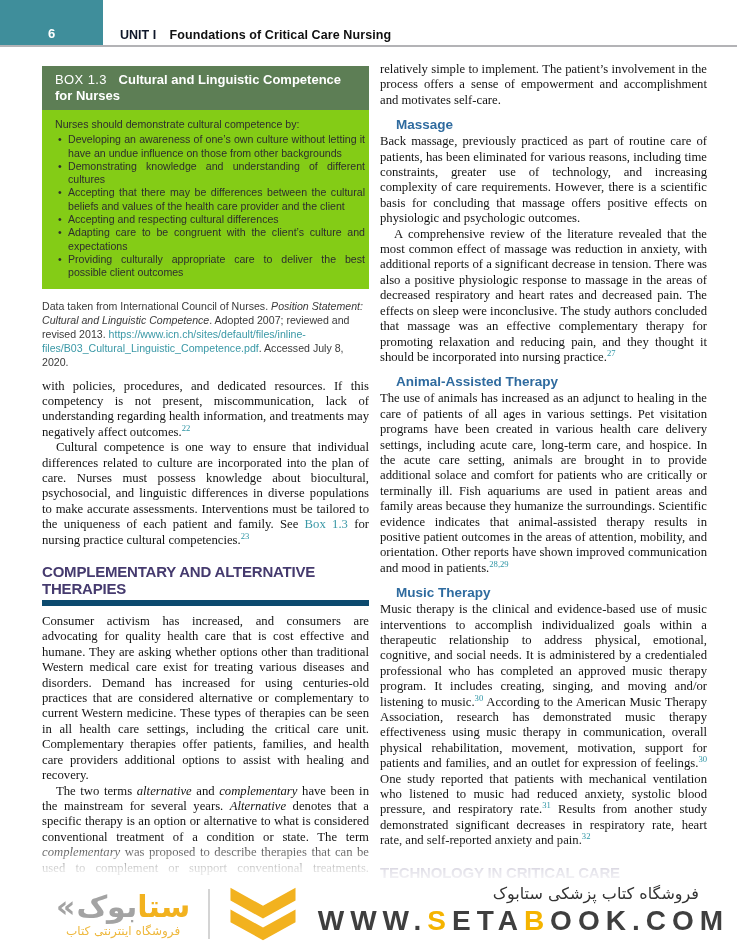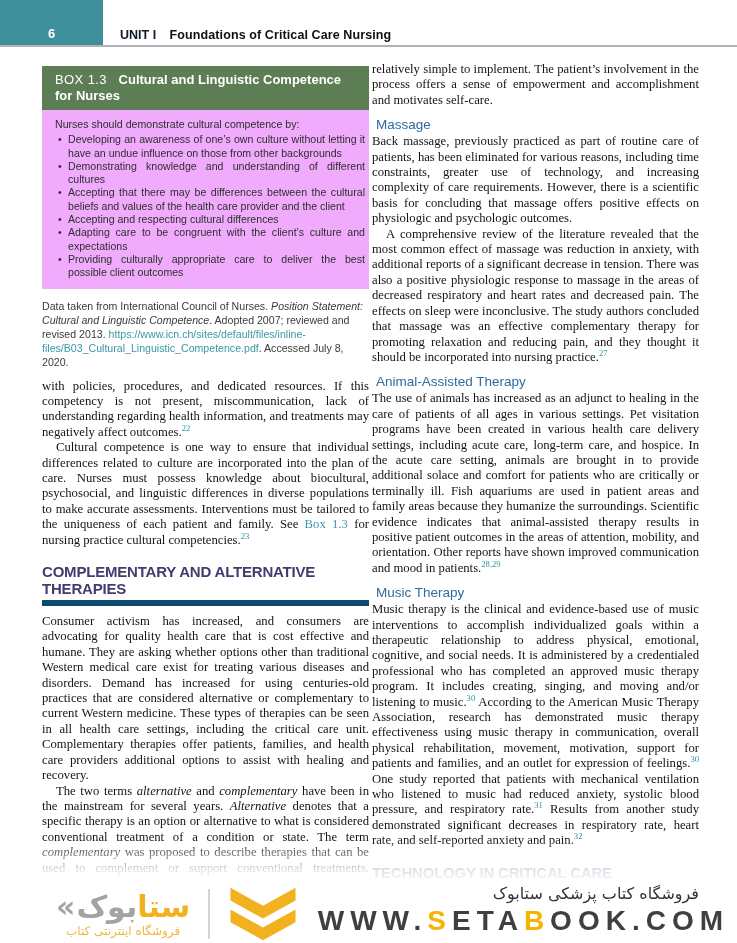--- a/index.html
+++ b/index.html
@@ -12,43 +12,43 @@
   .hdr-block { position:absolute; left:0; top:0; width:103px; height:45px;
     background:#3f8e9b; color:#fff; font-family:"Liberation Sans",sans-serif;
     font-weight:bold; font-size:13px; text-align:center; padding-top:26px; }
   .hdr-rule { position:absolute; left:0; top:45px; width:737px; height:2px; background:#b3b3b6; }
   .hdr-text { position:absolute; left:120px; top:28px; font-family:"Liberation Sans",sans-serif; font-size:12.5px; white-space:nowrap; }
   .unit-label { color:#0f172a; font-weight:bold; margin-right:10px; }
   .unit-title { color:#101010; font-weight:bold; letter-spacing:0.1px; }
   
   .col { position:absolute; width:327px; color:#141414; }
   .col-left  { left:42px;  top:66px; height:812px; overflow:hidden; }
-  .col-right { left:372px; top:62px; height:816px; overflow:hidden; }
+  .col-right { left:380px; top:62px; height:816px; overflow:hidden; }
   p.body { font-size:12.7px; line-height:15.4px; text-align:justify; }
   p.indent { text-indent:14px; }
   
   .box { font-family:"Liberation Sans",sans-serif; margin-bottom:10px; }
   .box-head { background:#5d7e55; color:#fff; padding:6px 10px 6px 13px;
     font-size:13px; line-height:16px; }
   .box-head .lbl { font-weight:normal; letter-spacing:0.4px; margin-right:8px; }
   .box-head .ttl { font-weight:bold; }
-  .box-body { background:#f0abfc; padding:8px 4px 9px 13px; font-size:10.6px;
+  .box-body { background:#84cc16; padding:8px 4px 9px 13px; font-size:10.6px;
     line-height:13.3px; color:#2e2e2e; }
   .box-body .intro { margin-bottom:2px; }
   .box-body ul { list-style:none; }
   .box-body li { padding-left:13px; position:relative; text-align:justify; }
   .box-body li::before { content:"•"; position:absolute; left:3px; }
   .caption { font-family:"Liberation Sans",sans-serif; font-size:10.6px;
     line-height:14.2px; color:#3a3a3a; margin-bottom:9px; overflow-wrap:anywhere; }
   
   .sec-head { font-family:"Liberation Sans",sans-serif; font-weight:bold;
     font-size:15px; letter-spacing:-0.2px; color:#453a6e;
     border-bottom:6px solid #0c4a6e; padding-bottom:3px; margin:15px 0 8px; }
-  .sub-head { font-family:"Liberation Sans",sans-serif; font-weight:normal;
-    font-size:13.5px; color:#2f6b9f; margin:9px 4px 2px; }
+  .sub-head { font-family:"Liberation Sans",sans-serif; font-weight:bold;
+    font-size:13.5px; color:#2f6b9f; margin:9px 16px 2px; }
   
   .seg-i { font-style:italic; }
   .seg-link { color:#3a98a6; }
   .seg-sup { color:#2e95a5; font-size:68%; vertical-align:super; line-height:0; }
   .seg-accent { color:#f5b400; }
   
   .fade-overlay { position:absolute; left:0; top:840px; width:737px; height:46px;
     background:linear-gradient(to bottom, rgba(255,255,255,0) 0%, rgba(255,255,255,0.85) 65%, #ffffff 100%);
     pointer-events:none; z-index:5; }
   .footer { position:absolute; left:0; top:884px; width:737px; height:59px;

